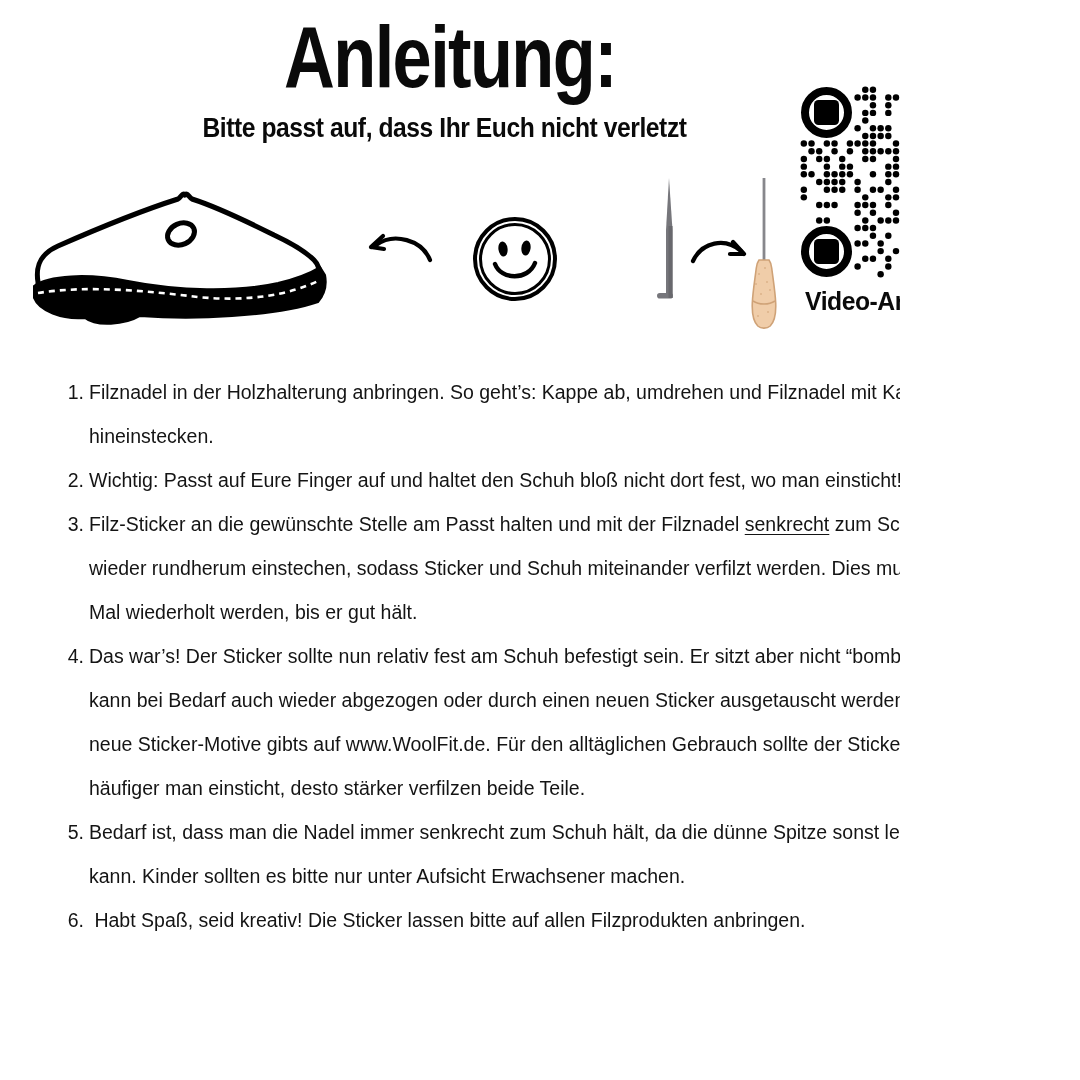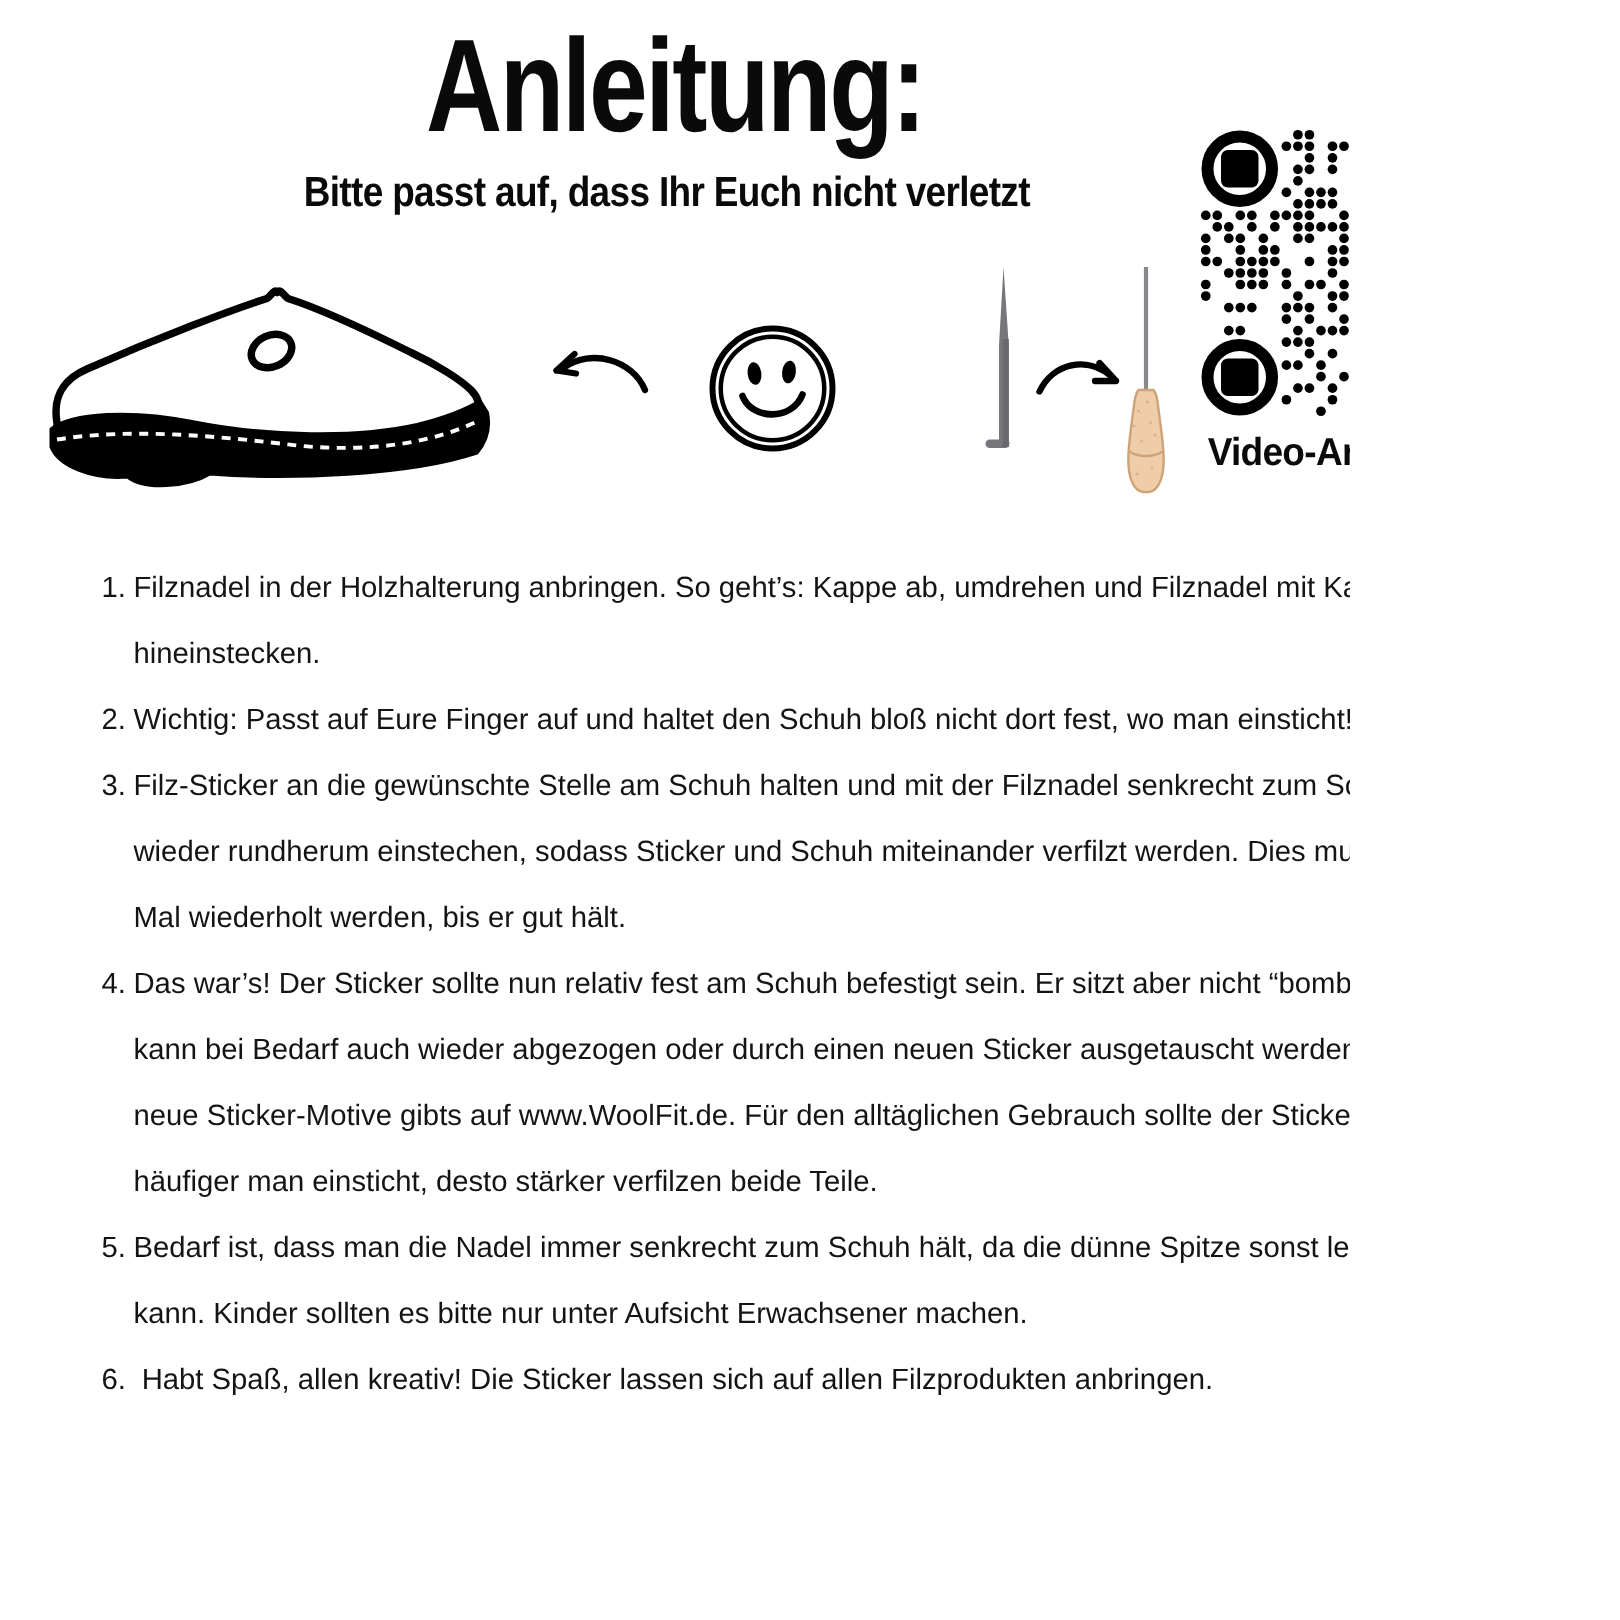--- a/index.html
+++ b/index.html
@@ -20,21 +20,21 @@
   #fig-arrow-left{left:366px;top:228px;}
   #fig-smiley{left:471px;top:214px;}
   #fig-needle{left:652px;top:178px;}
   #fig-arrow-right{left:690px;top:234px;}
   #fig-holder{left:746px;top:178px;}
   ol.instructions{position:absolute;left:52px;top:370px;width:978px;margin:0;padding:0;
          list-style:none;font-size:19.5px;line-height:44px;color:#141414;}
   ol.instructions li{display:flex;align-items:flex-start;}
   ol.instructions .num{flex:0 0 32px;text-align:right;margin-right:5px;white-space:pre;}
   ol.instructions .txt{flex:1;white-space:pre-wrap;}
-  ol.instructions .u{text-underline-offset:3px;}
+  ol.instructions .u{text-decoration:underline;text-underline-offset:3px;}
 </style>
 </head>
 <body>
 
 <div class="page">
 
   <div class="title">Anleitung:</div>
   <div class="subtitle">Bitte passt auf, dass Ihr Euch nicht verletzt</div>
 
   <div class="qr-wrap">
@@ -344,29 +344,29 @@
       <li>
         <span class="num">1.</span>
         <span class="txt"><span>Filznadel in der Holzhalterung anbringen. So geht’s: Kappe ab, umdrehen und Filznadel mit Kappe hineinstecken.</span></span>
       </li>
       <li>
         <span class="num">2.</span>
         <span class="txt"><span>Wichtig: Passt auf Eure Finger auf und haltet den Schuh bloß nicht dort fest, wo man einsticht!</span></span>
       </li>
       <li>
         <span class="num">3.</span>
-        <span class="txt"><span>Filz-Sticker an die gewünschte Stelle am Schuh halten und mit der Filznadel </span><span class="u">senkrecht</span><span> zum Schuh immer wieder rundherum einstechen, sodass Sticker und Schuh miteinander verfilzt werden. Dies muss ca. 50- 100 Mal wiederholt werden, bis er gut hält.</span></span>
+        <span class="txt"><span>Filz-Sticker an die gewünschte Stelle am Passt halten und mit der Filznadel </span><span class="u">senkrecht</span><span> zum Schuh immer wieder rundherum einstechen, sodass Sticker und Schuh miteinander verfilzt werden. Dies muss ca. 50- 100 Mal wiederholt werden, bis er gut hält.</span></span>
       </li>
       <li>
         <span class="num">4.</span>
         <span class="txt"><span>Das war’s! Der Sticker sollte nun relativ fest am Schuh befestigt sein. Er sitzt aber nicht “bombenfest” und kann bei Bedarf auch wieder abgezogen oder durch einen neuen Sticker ausgetauscht werden.  Regelmäßig neue Sticker-Motive gibts auf www.WoolFit.de. Für den alltäglichen Gebrauch sollte der Sticker gut halten. Je häufiger man einsticht, desto stärker verfilzen beide Teile.</span></span>
       </li>
       <li>
         <span class="num">5.</span>
         <span class="txt"><span>Bedarf ist, dass man die Nadel immer senkrecht zum Schuh hält, da die dünne Spitze sonst leicht abbrechen kann. Kinder sollten es bitte nur unter Aufsicht Erwachsener machen.</span></span>
       </li>
       <li>
         <span class="num">6.</span>
-        <span class="txt"><span> Habt Spaß, allen kreativ! Die Sticker lassen sich auf allen Filzprodukten anbringen.</span></span>
+        <span class="txt"><span> Habt Spaß, seid kreativ! Die Sticker lassen bitte auf allen Filzprodukten anbringen.</span></span>
       </li>
     </ol>
 
 </div>
 
 </body></html>

